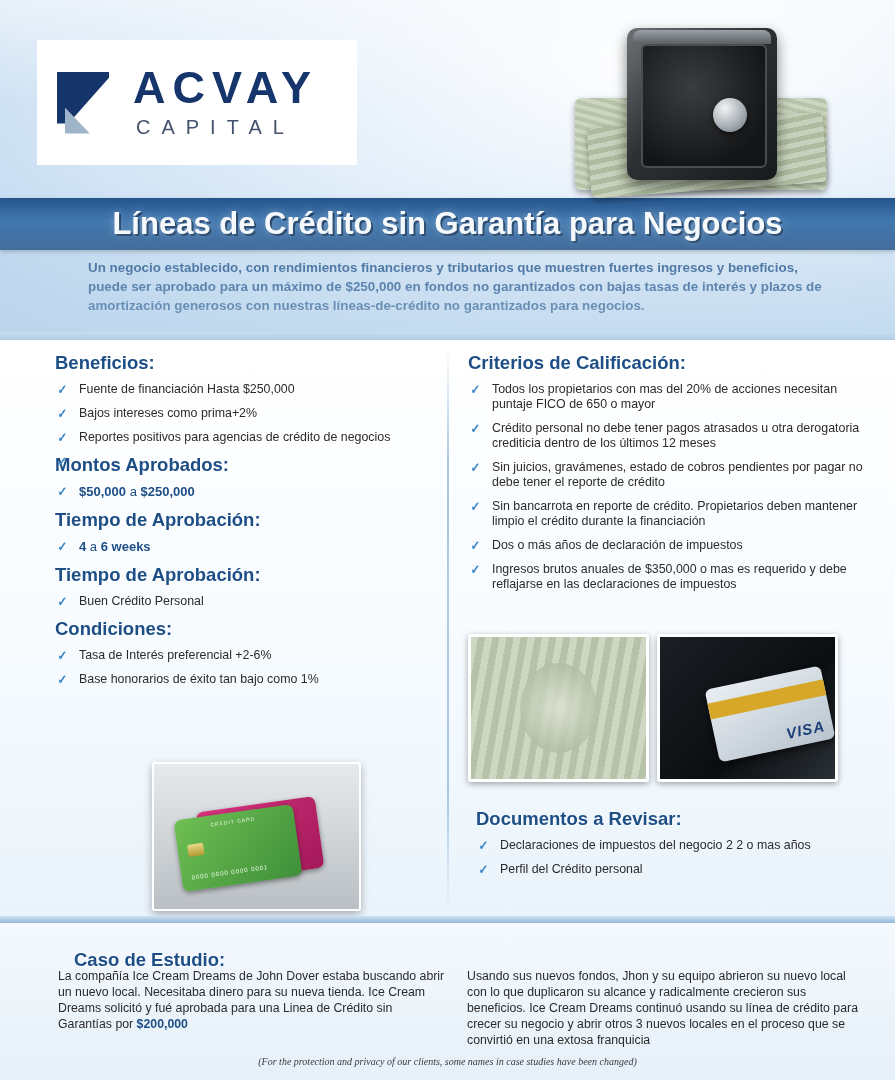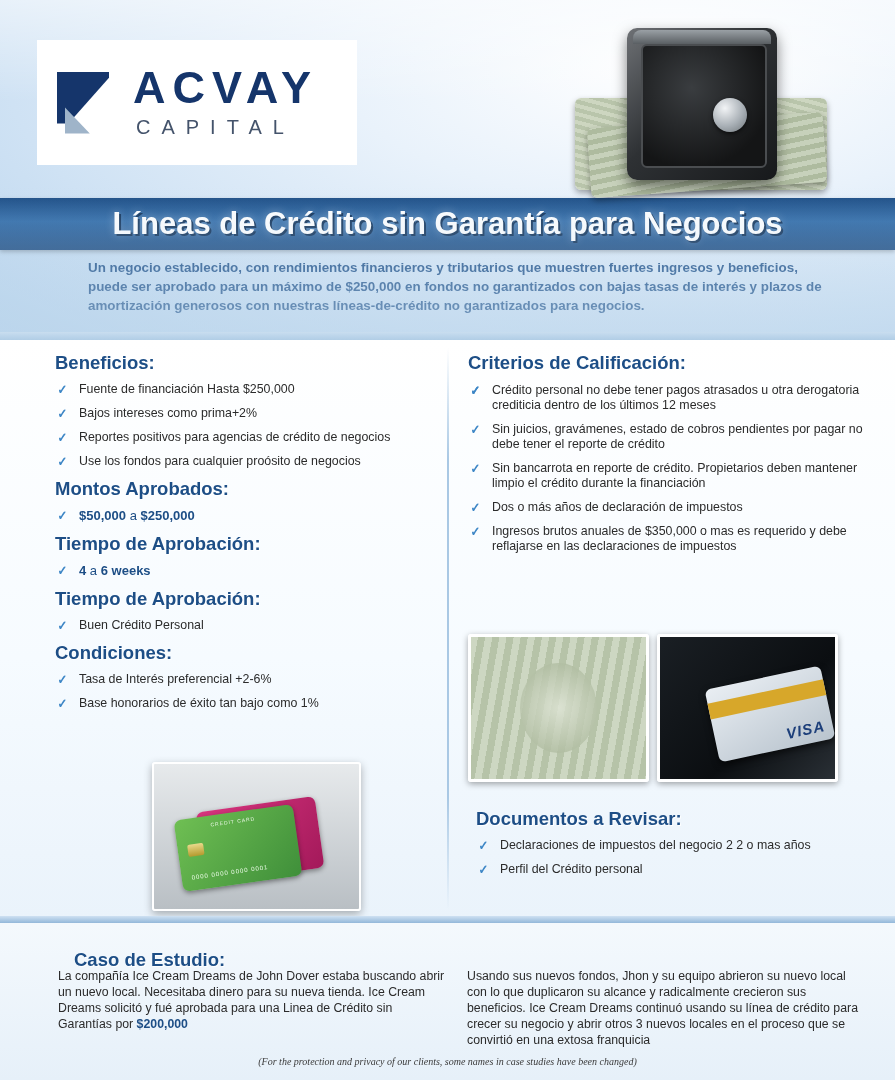--- a/index.html
+++ b/index.html
@@ -176,21 +176,21 @@
   <div class="body-area"></div>
   <div class="divider-v"></div>
 
   <div class="col-left">
 
     <h2 class="sec">Beneficios:</h2>
     <ul class="checks">
       <li><span class="chk">✓</span><span>Fuente de financiación Hasta $250,000</span></li>
       <li><span class="chk">✓</span><span>Bajos intereses como prima+2%</span></li>
       <li><span class="chk">✓</span><span>Reportes positivos para agencias de crédito de negocios</span></li>
-      <li><span class="chk">✓</span><span>Use los fondos para cualquier proósito de negocios</span></li>
+      <li><span class="chk">✓</span></li>
     </ul>
 
     <h2 class="sec sec-gap">Montos Aprobados:</h2>
     <ul class="checks">
       <li>
         <span class="chk">✓</span>
         <span class="amount-line">
           <span class="bold blue-b">$50,000</span>
           <span>a</span>
           <span class="bold blue-b">$250,000</span>
@@ -227,21 +227,21 @@
     <div class="c2">
         <div class="nm">CREDIT CARD</div>
         <div class="chip"></div>
         <div class="num">0000 0000 0000 0001</div>
       </div>
   </div>
 
   <div class="col-right">
     <h2 class="sec">Criterios de Calificación:</h2>
     <ul class="checks">
-      <li><span class="chk">✓</span></li>
+      <li><span class="chk">✓</span><span>Todos los propietarios con mas del 20% de acciones necesitan puntaje FICO de 650 o mayor</span></li>
       <li><span class="chk">✓</span><span>Crédito personal no debe tener pagos atrasados u otra derogatoria crediticia dentro de los últimos 12 meses</span></li>
       <li><span class="chk">✓</span><span>Sin juicios, gravámenes, estado de cobros pendientes por pagar no debe tener el reporte de crédito</span></li>
       <li><span class="chk">✓</span><span>Sin bancarrota en reporte de crédito. Propietarios deben mantener limpio el crédito durante la financiación</span></li>
       <li><span class="chk">✓</span><span>Dos o más años de declaración de impuestos</span></li>
       <li><span class="chk">✓</span><span>Ingresos brutos anuales de $350,000 o mas es requerido y debe reflajarse en las declaraciones de impuestos</span></li>
     </ul>
   </div>
 
   <div class="photos">
     <div class="photo photo-money"></div>

